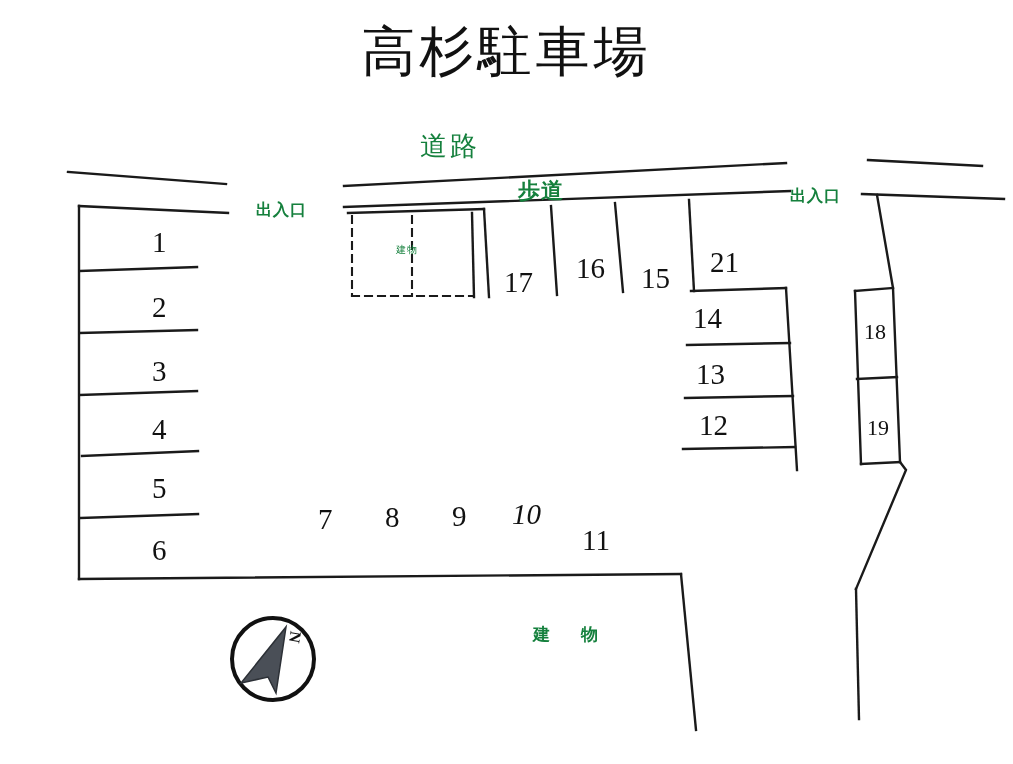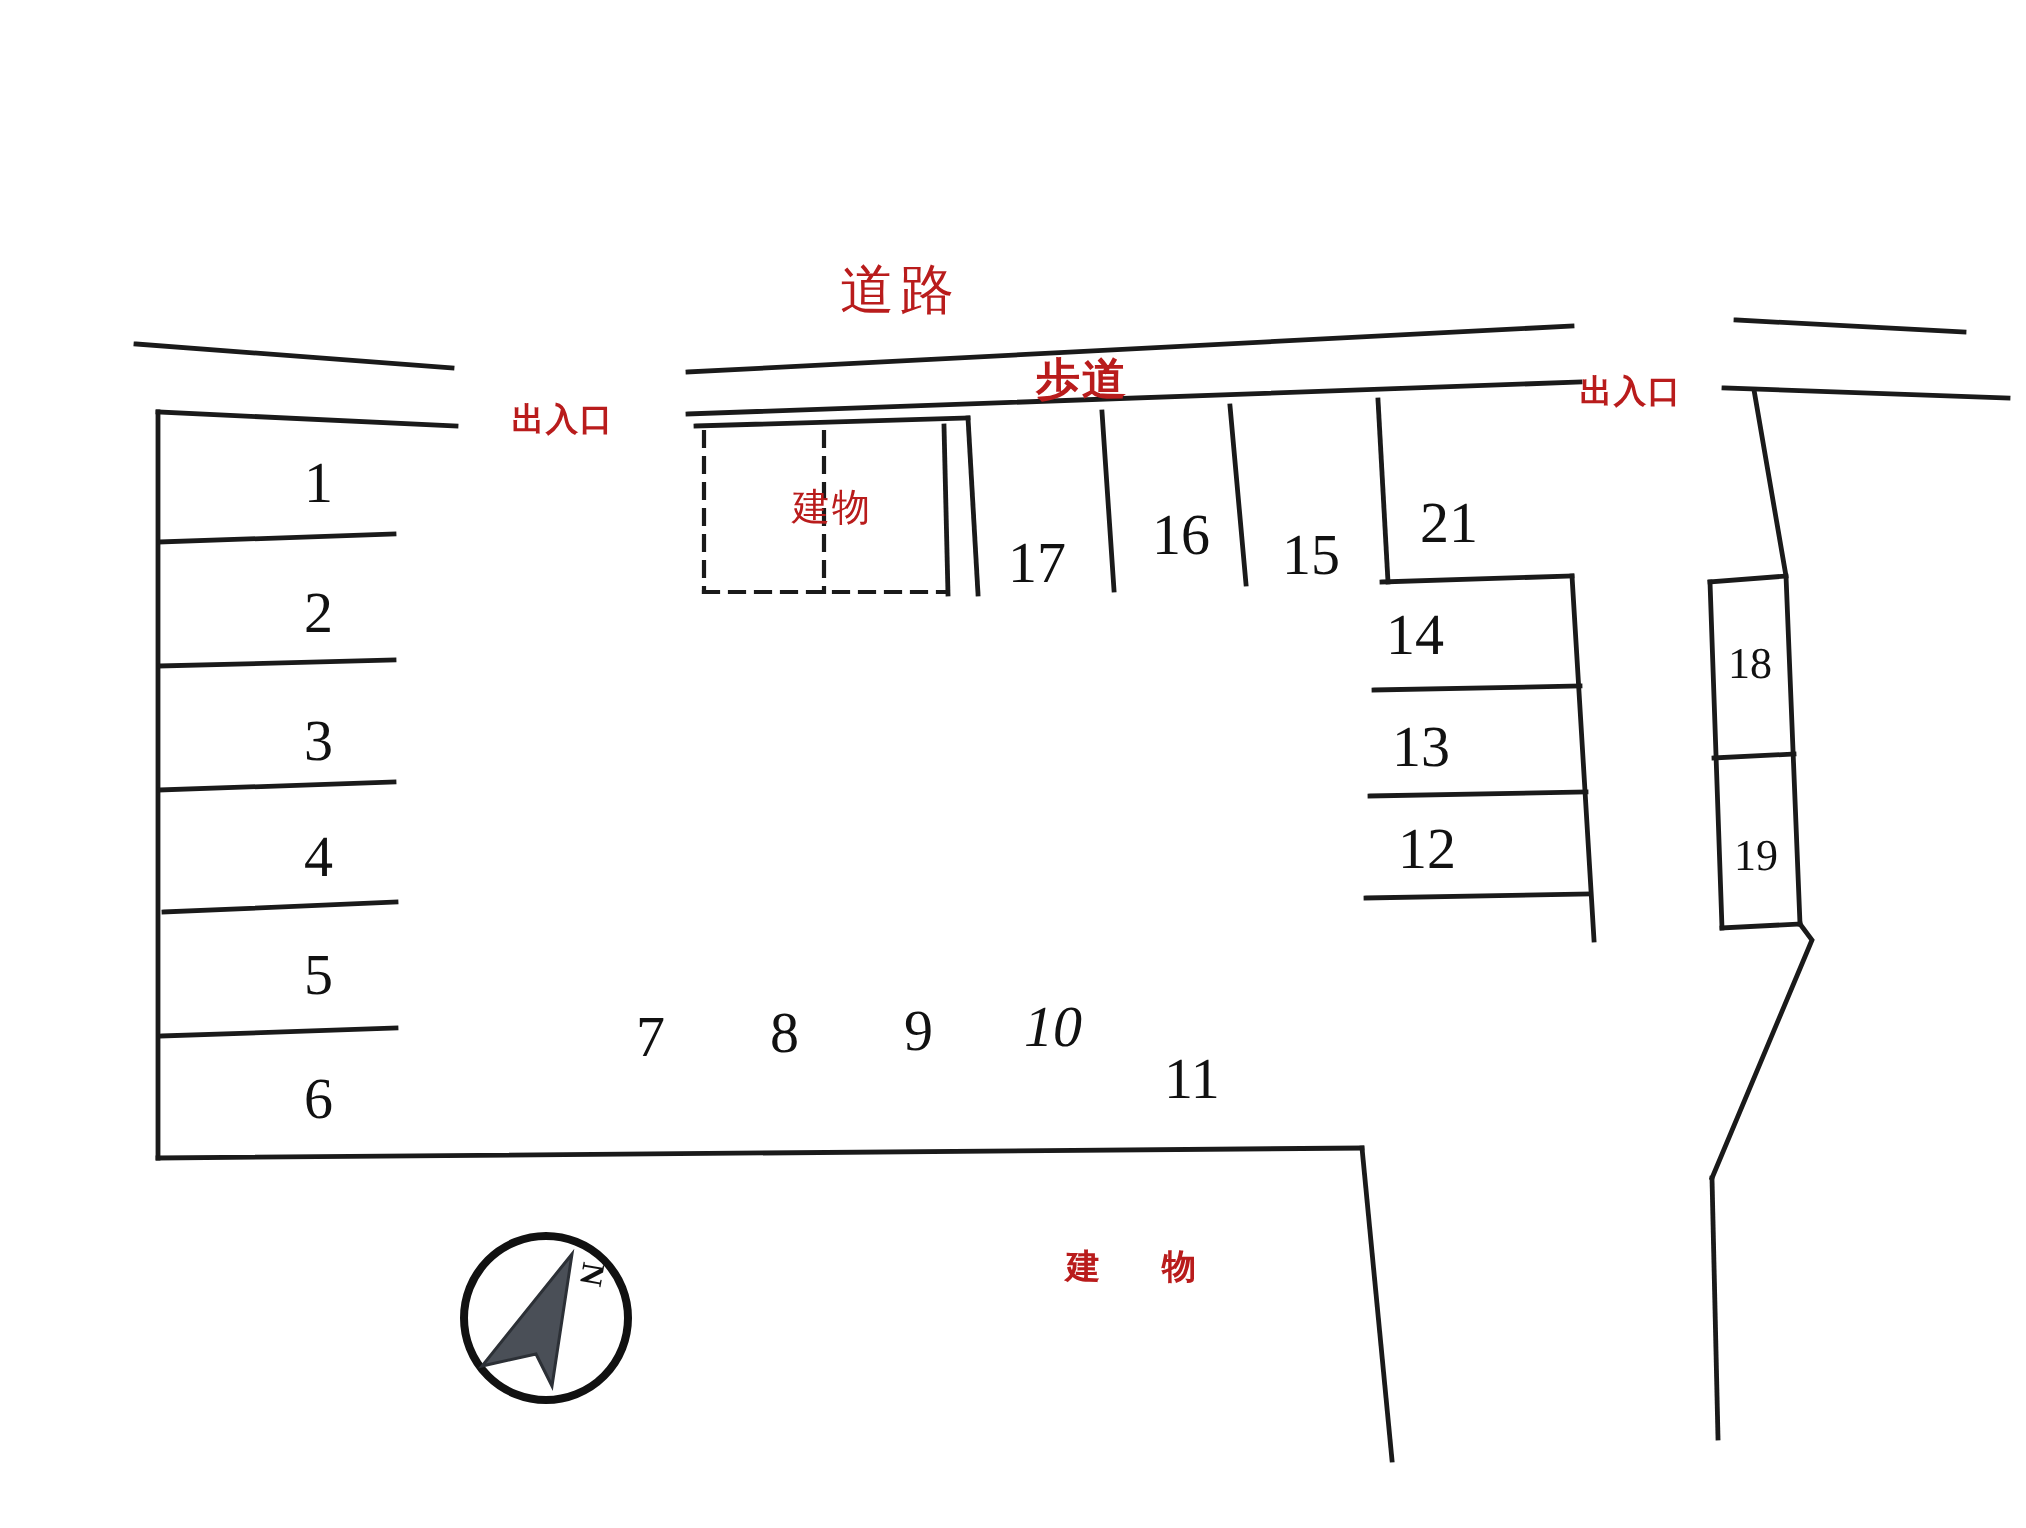--- a/index.html
+++ b/index.html
@@ -47,40 +47,40 @@
     color: #111;
     line-height: 1;
     white-space: nowrap;
   }
   .stall-num.small {
     font-size: 22px;
   }
   .jp-label {
     position: absolute;
     font-family: "DejaVu Sans", "Liberation Sans", sans-serif;
-    color: #b91c1c;
+    color: #15803d;
     white-space: nowrap;
     line-height: 1;
   }
   .lbl-road {
     font-size: 27px;
     letter-spacing: 3px;
   }
   .lbl-sidewalk {
     font-size: 22px;
     font-weight: bold;
     letter-spacing: 1px;
   }
   .lbl-gate {
     font-size: 16px;
     font-weight: bold;
     letter-spacing: 1px;
   }
   .lbl-bldg-small {
-    font-size: 19px;
+    font-size: 10px;
     letter-spacing: 1px;
   }
   .lbl-bldg-big {
     font-size: 17px;
     font-weight: bold;
     letter-spacing: 7px;
   }
   .compass {
     position: absolute;
     left: 228px;
@@ -97,20 +97,21 @@
     font-family: "Liberation Serif", "DejaVu Serif", serif;
     transform: rotate(100deg);
     color: #111;
   }
 </style>
 </head>
 <body>
 
 <div id="map-root">
 
+  <div class="title">高杉駐車場</div>
 
   <svg class="diagram" viewBox="0 0 1013 764" xmlns="http://www.w3.org/2000/svg">
     <g fill="none" stroke="#1a1a1a" stroke-width="2.4" stroke-linecap="square" stroke-linejoin="miter">
 
       <g>
         <path d="M 68,172 L 226,184"></path>
         <path d="M 344,186 L 786,163"></path>
         <path d="M 868,160 L 982,166"></path>
         <path d="M 344,207 L 790,191"></path>
         <path d="M 862,194 L 1004,199"></path>

